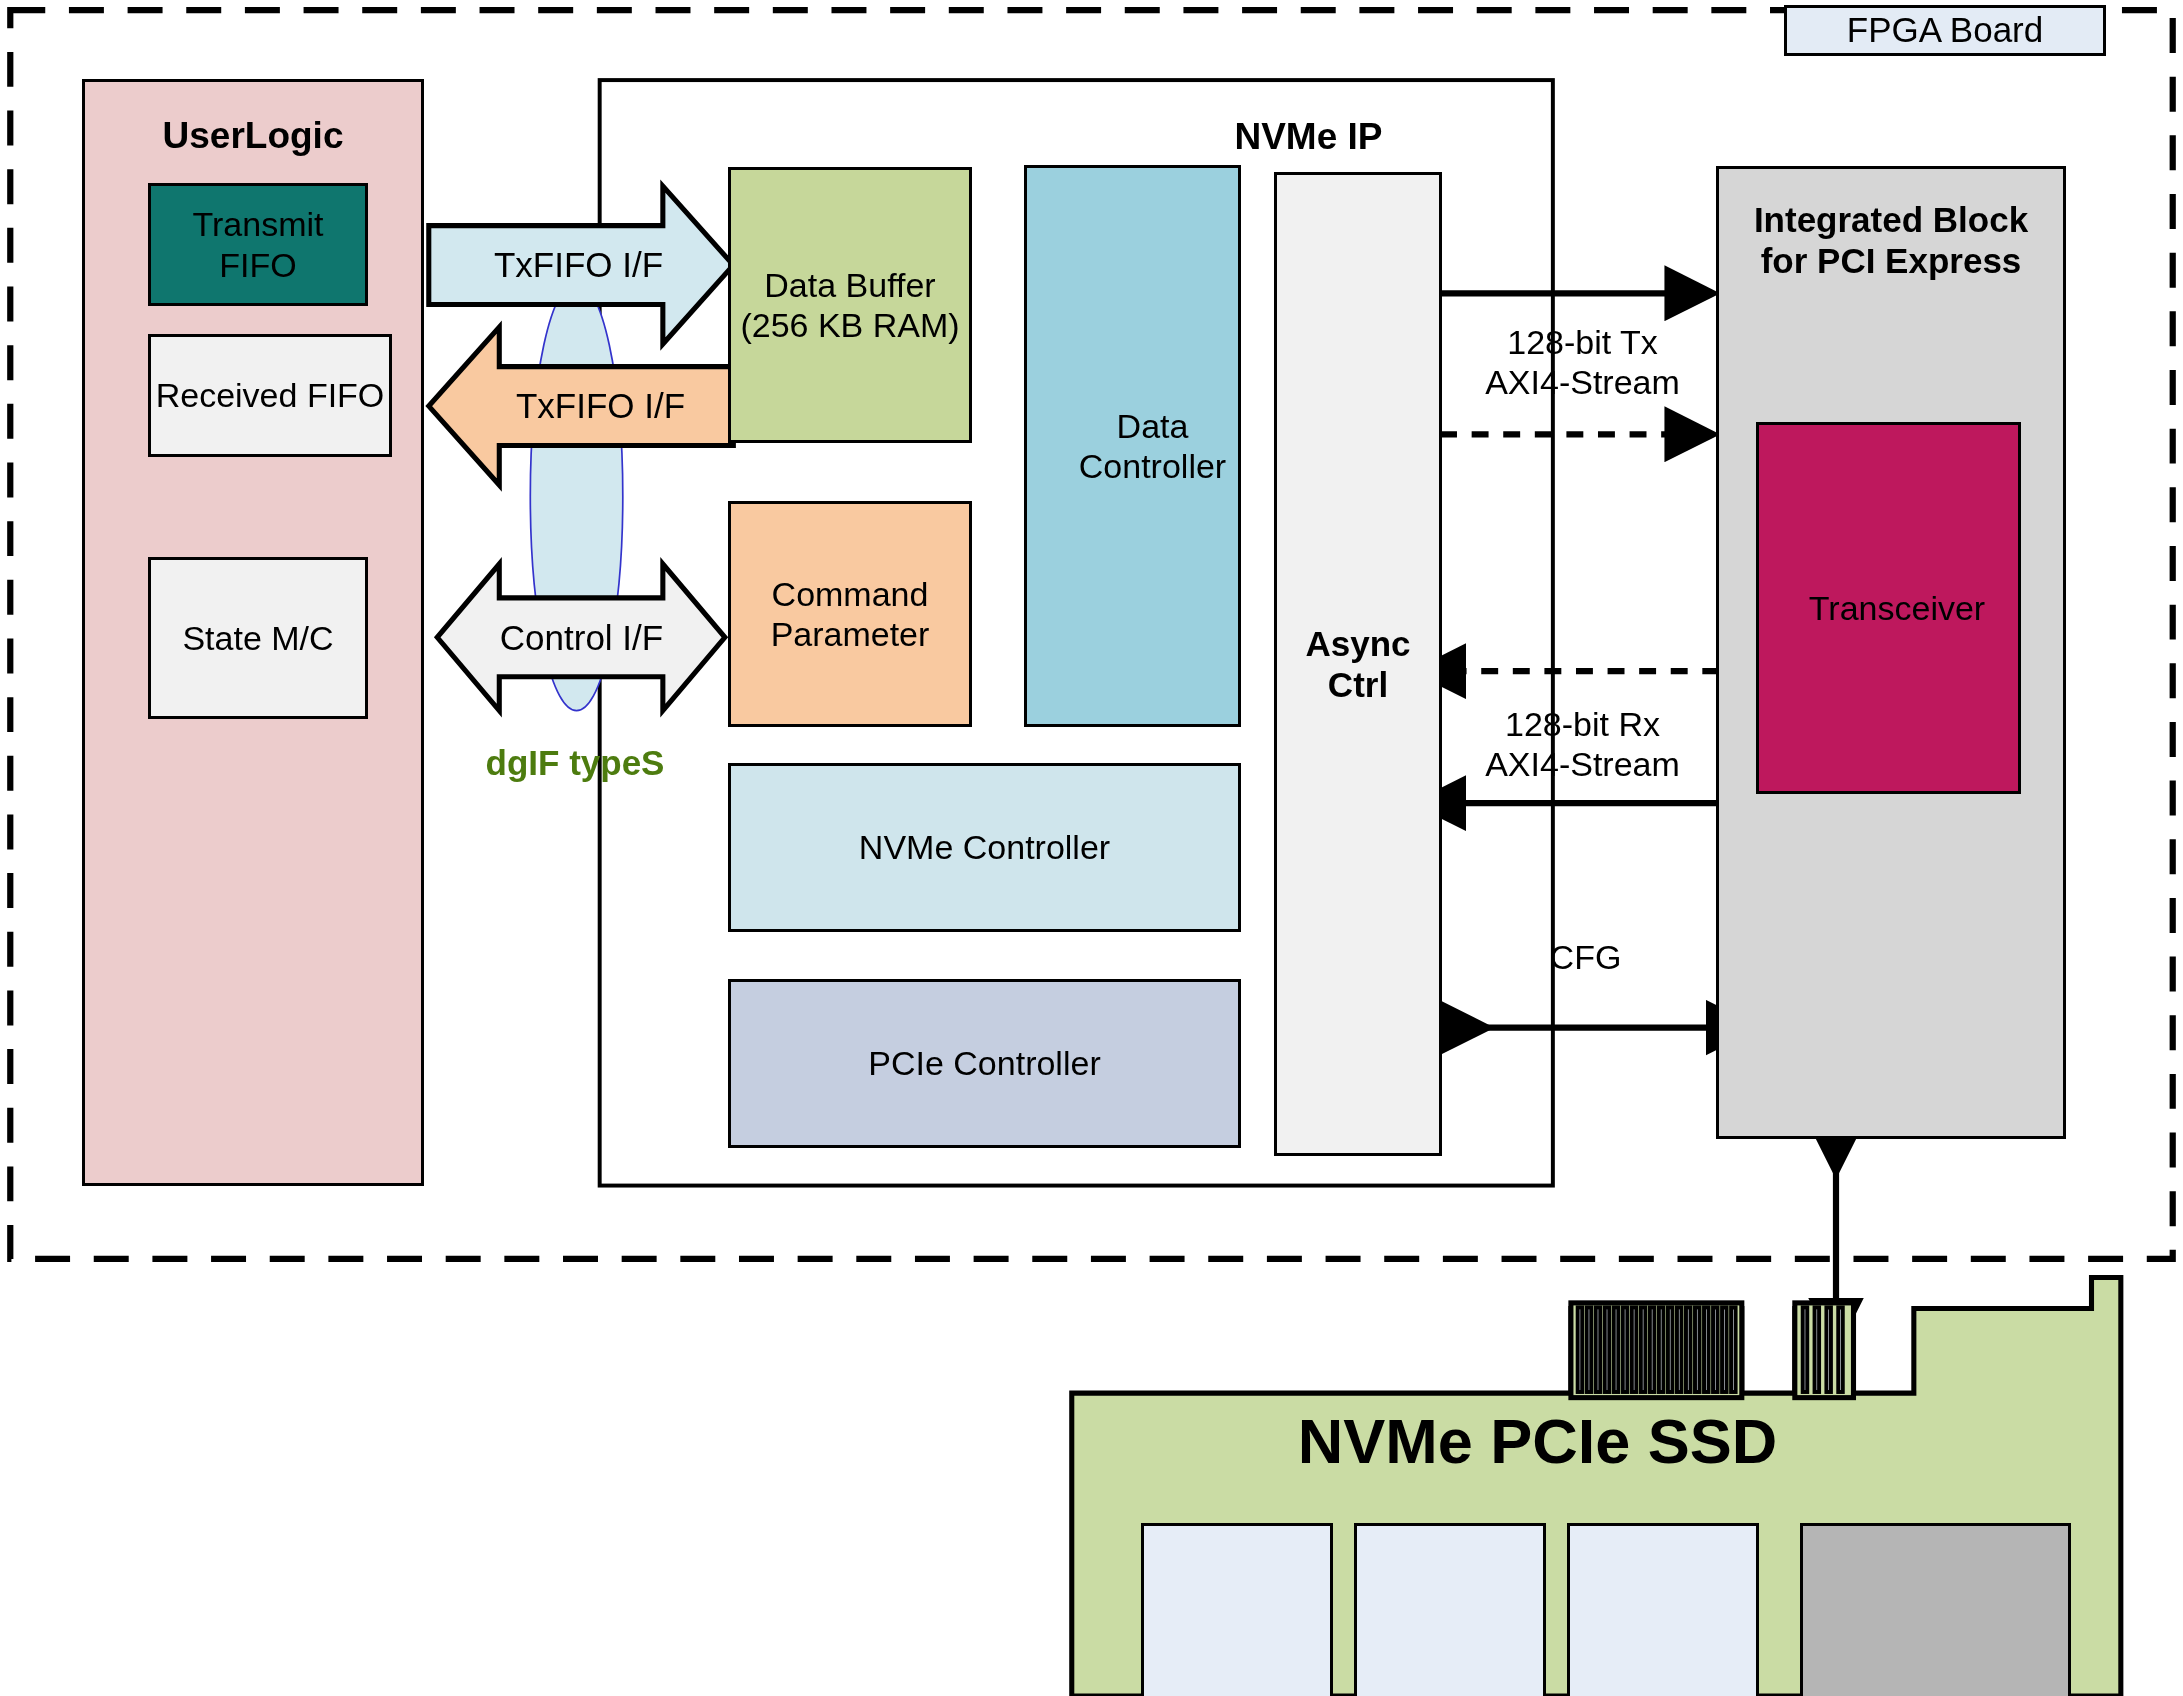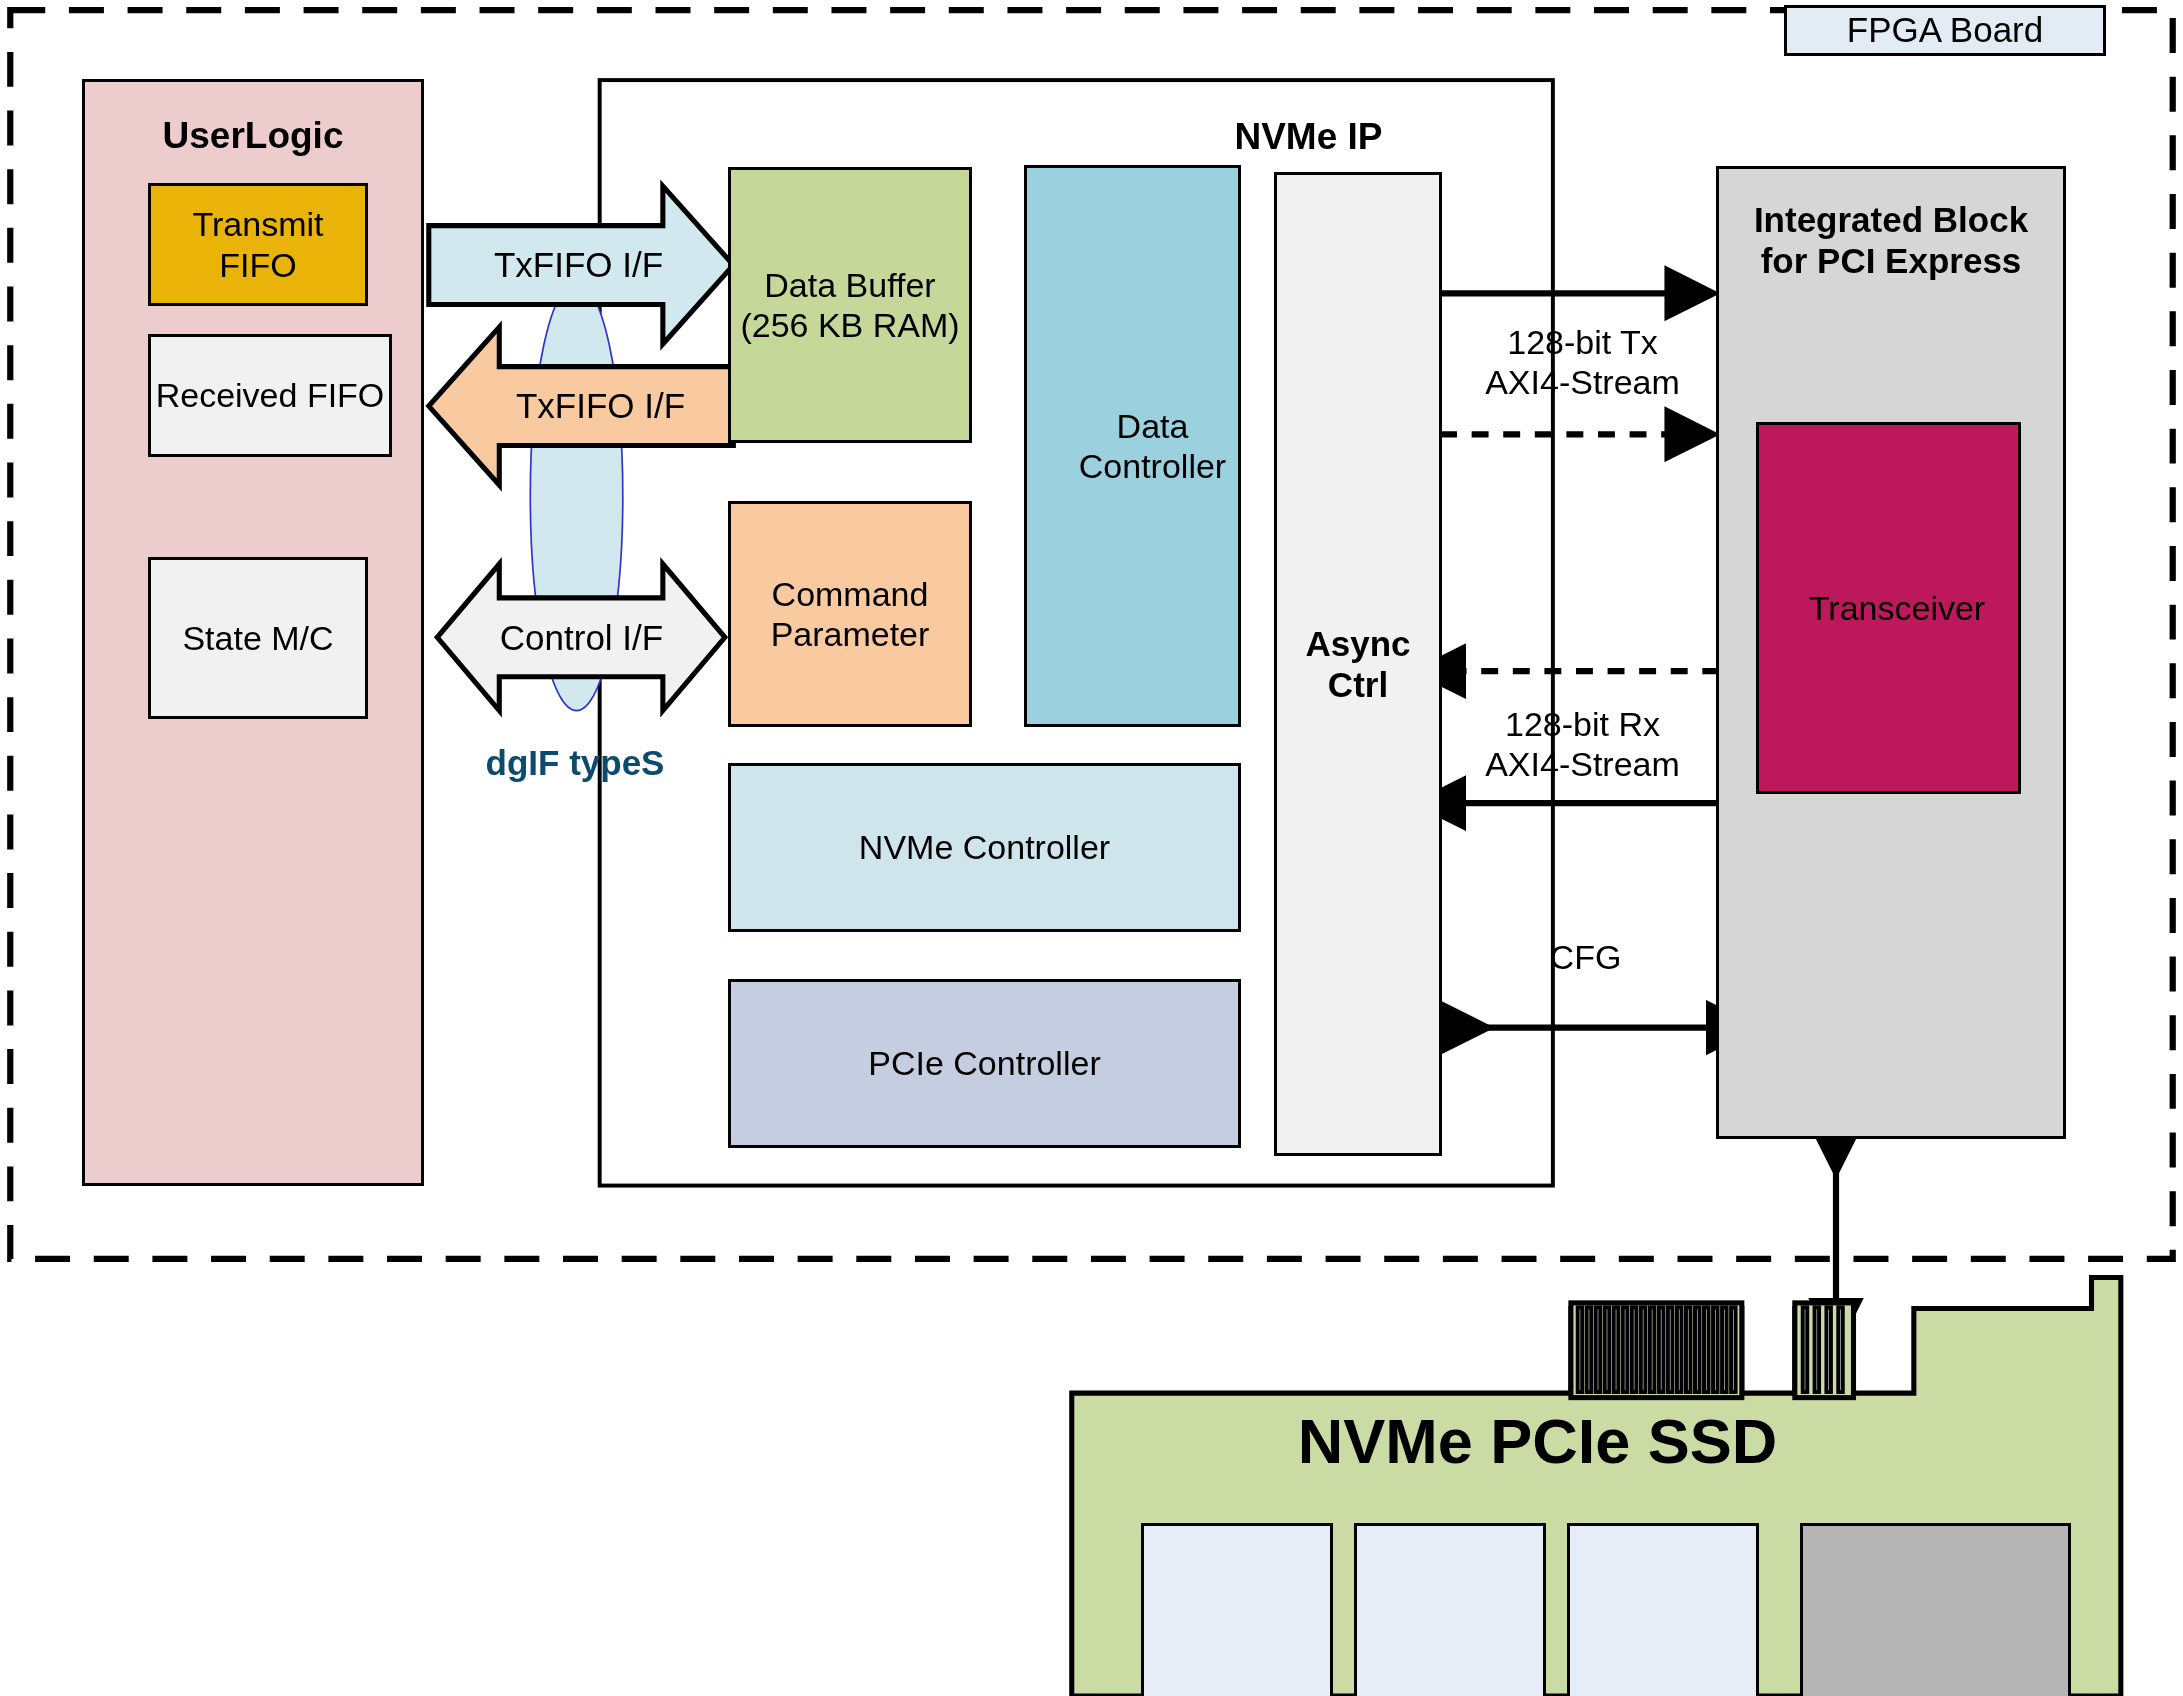--- a/index.html
+++ b/index.html
@@ -92,21 +92,21 @@
   <div class="blk" style="left:1784px;top:4.5px;width:322px;height:51px;background:#e3ebf5;font-size:35px;">
     <span>FPGA Board</span>
   </div>
 
   <div class="blk" style="left:82px;top:79px;width:342px;height:1107px;background:#eccccc;display:block;">
   </div>
   <div class="lbl" style="left:82px;top:111px;width:342px;height:49px;font-size:37px;font-weight:bold;">
     <span>UserLogic</span>
   </div>
 
-  <div class="blk" style="left:148px;top:183px;width:220px;height:123px;background:#eab308;font-size:34px;">
+  <div class="blk" style="left:148px;top:183px;width:220px;height:123px;background:#0f766e;font-size:34px;">
     <span>Transmit
 FIFO</span>
   </div>
 
   <div class="blk" style="left:148px;top:334px;width:244px;height:123px;background:#f1f1f1;font-size:34px;">
     <span>Received
 FIFO</span>
   </div>
 
   <div class="blk" style="left:148px;top:557px;width:220px;height:162px;background:#f1f1f1;font-size:34px;">
@@ -119,21 +119,21 @@
   </div>
 
   <div class="lbl" style="left:468px;top:382px;width:265px;height:47px;font-size:35px;">
     <span>TxFIFO I/F</span>
   </div>
 
   <div class="lbl" style="left:463px;top:614px;width:237px;height:47px;font-size:35px;">
     <span>Control I/F</span>
   </div>
 
-  <div class="lbl" style="left:434px;top:740px;width:282px;height:45px;font-size:35px;font-weight:bold;color:#0c4a6e;">
+  <div class="lbl" style="left:434px;top:740px;width:282px;height:45px;font-size:35px;font-weight:bold;color:#4d7c0f;">
     <span>dgIF typeS</span>
   </div>
 
   <div class="lbl" style="left:1128px;top:112px;width:361px;height:49px;font-size:37px;font-weight:bold;">
     <span>NVMe IP</span>
   </div>
 
   <div class="blk" style="left:728px;top:167px;width:244px;height:276px;background:#c6d79a;font-size:34px;">
     <span>Data Buffer
 (256 KB

